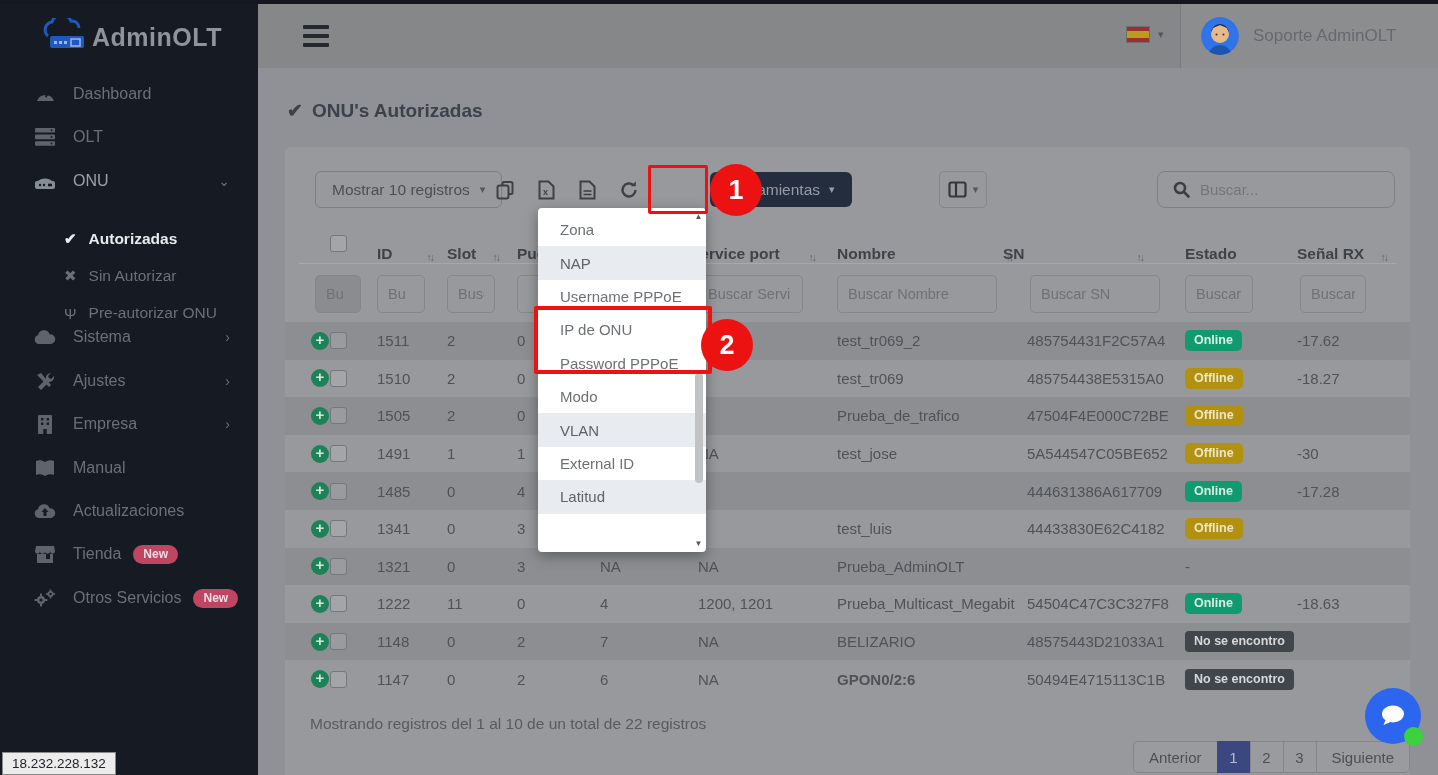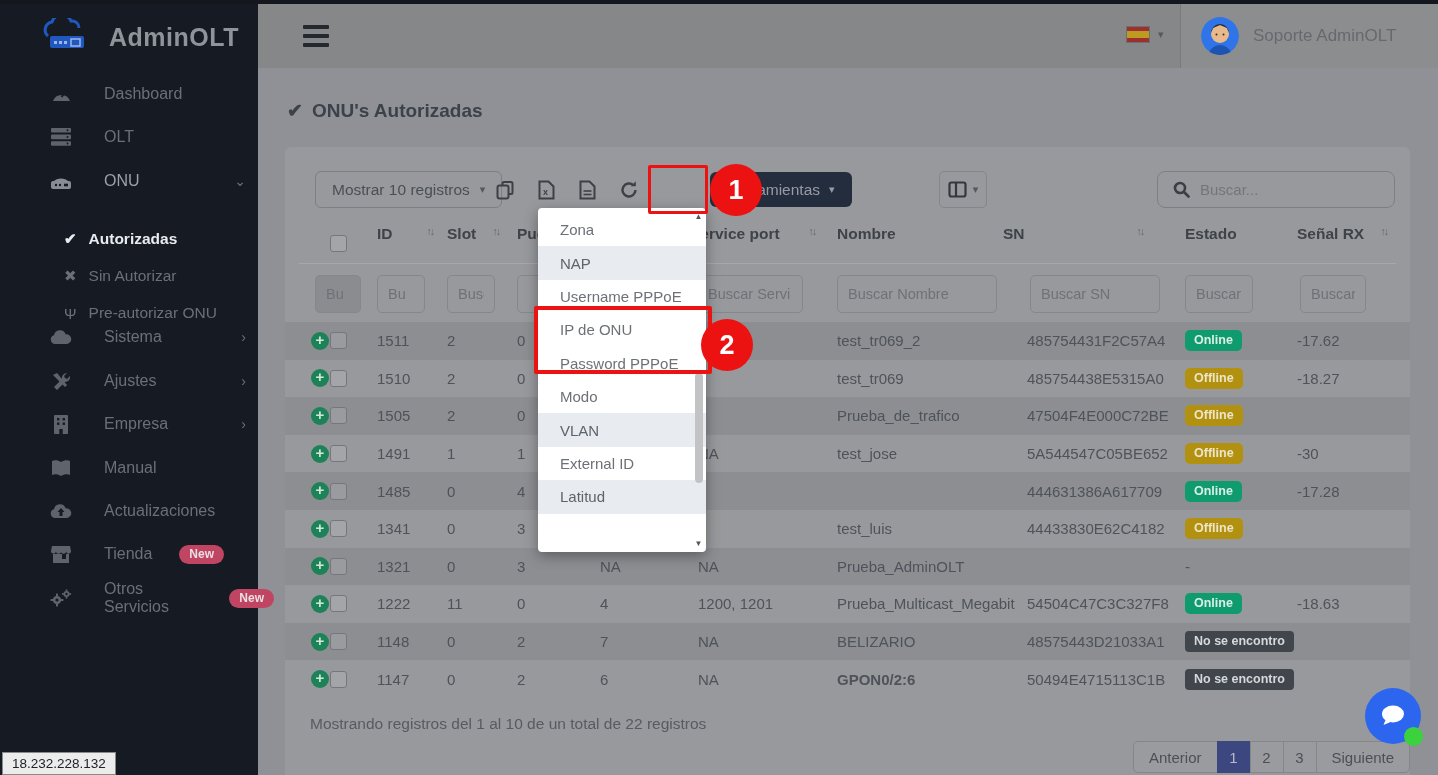--- a/index.html
+++ b/index.html
@@ -4,23 +4,23 @@
 <style>
   * { margin:0; padding:0; box-sizing:border-box; }
   html,body { width:1438px; height:775px; overflow:hidden; }
   body { font-family:"Liberation Sans", sans-serif; background:#90919 6; }
   .screen { position:relative; width:1438px; height:775px; background:#909196; overflow:hidden; }
 
   .top-strip { position:absolute; left:0; top:0; width:1438px; height:4px; background:#14171e; z-index:30; }
 
   
   .sidebar { position:absolute; left:0; top:0; width:258px; height:775px; background:#151a23; z-index:20; }
-  .logo { position:absolute; left:38px; top:18px; display:flex; align-items:center; gap:19px; }
+  .logo { position:absolute; left:38px; top:18px; display:flex; align-items:center; gap:2px; }
   .logo-text { font-size:25px; font-weight:bold; color:#8f949b; letter-spacing:.5px; }
-  .nav-item { position:absolute; left:16px; width:258px; height:40px; display:flex; align-items:center; cursor:pointer; color:#6b7078; font-size:16px;gap:15px; }
+  .nav-item { position:absolute; left:0; width:258px; height:40px; display:flex; align-items:center; cursor:pointer; color:#6b7078; font-size:16px; }
   .nav-item .ic { width:22px; margin-left:34px; margin-right:17px; display:flex; justify-content:center; align-items:center; color:#5f646c; }
   .nav-item.open { color:#9ba1a9; } .nav-item.open .ic { color:#878d95; }
   .nav-item .chev { position:absolute; right:28px; font-size:14px; color:#6b7078; }
   .nav-sub { position:absolute; left:0; width:258px; height:36px; display:flex; align-items:center; color:#6b7078; font-size:15.5px; cursor:pointer; }
   .nav-sub .sic { margin-left:64px; margin-right:12px; font-size:15px; }
   .nav-sub.active { color:#e9ebee; font-weight:bold; }
   .badge-new { margin-left:12px; background:#bf4563; color:#eadfe3; font-size:12px; font-weight:bold; padding:2px 10px 3px; border-radius:10px; }
 
   
   .topbar { position:absolute; left:258px; top:4px; width:1180px; height:64px; background:#868789; z-index:10; }
@@ -43,21 +43,21 @@
   .icon-btn { position:absolute; top:28px; width:30px; height:30px; display:flex; align-items:center; justify-content:center; cursor:pointer; color:#3c4148; }
   .btn-colvis { position:absolute; left:654px; top:24px; height:37px; width:48px; border:1px solid #83868a; border-radius:5px; display:flex; align-items:center; justify-content:center; gap:6px; color:#33383f; cursor:pointer; }
   .btn-tools { position:absolute; left:425px; top:25px; height:35px; padding:0 17px; background:#242d3e; border-radius:6px; display:flex; align-items:center; gap:9px; font-size:15.5px; color:#979ba3; cursor:pointer; }
   .search-wrap { position:absolute; left:872px; top:24px; width:238px; height:37px; border:1px solid #7c7f83; border-radius:8px; display:flex; align-items:center; }
   .search-wrap input { border:none; outline:none; background:transparent; font-size:15px; color:#5a5e64; width:170px; font-family:"Liberation Sans",sans-serif; }
   .search-wrap input::placeholder { color:#72767b; }
   .search-ic { margin:0 10px 0 15px; display:flex; }
 
   
   .thead { position:absolute; left:0; top:78px; width:1125px; height:38px; }
-  .th { position:absolute; display:flex; justify-content:space-between; align-items:flex-start; font-size:15.5px; font-weight:bold; color:#3e434a; height:38px; }
+  .th { position:absolute; display:flex; justify-content:space-between; align-items:flex-end; font-size:15.5px; font-weight:bold; color:#3e434a; height:38px; }
   .arrows { font-size:10.5px; color:#62676e; letter-spacing:-2px; font-weight:normal; }
   .thead-line { position:absolute; left:14px; top:116px; width:1097px; height:1px; background:#a6a8ab; }
   .checkbox { width:17px; height:17px; border:1.5px solid #74777c; border-radius:3px; background:rgba(255,255,255,.12); cursor:pointer; }
   .filter-row { position:absolute; left:0; top:116px; width:1125px; height:59px; }
   .filter-row input { position:absolute; top:12px; height:38px; border:1px solid #84878b; border-radius:5px; background:transparent; padding:0 10px; font-size:14.5px; color:#5a5e64; font-family:"Liberation Sans",sans-serif; outline:none; }
   .filter-row input::placeholder { color:#6e7277; }
   .filter-row input.filled { background:#8a8c90; }
   .trow { position:absolute; left:0; width:1125px; height:37.6px; }
   .trow.dark { background:#8c8e92; }
   .cell { position:absolute; top:0; height:37.6px; display:flex; align-items:center; font-size:15px; color:#4e535a; white-space:nowrap; }

